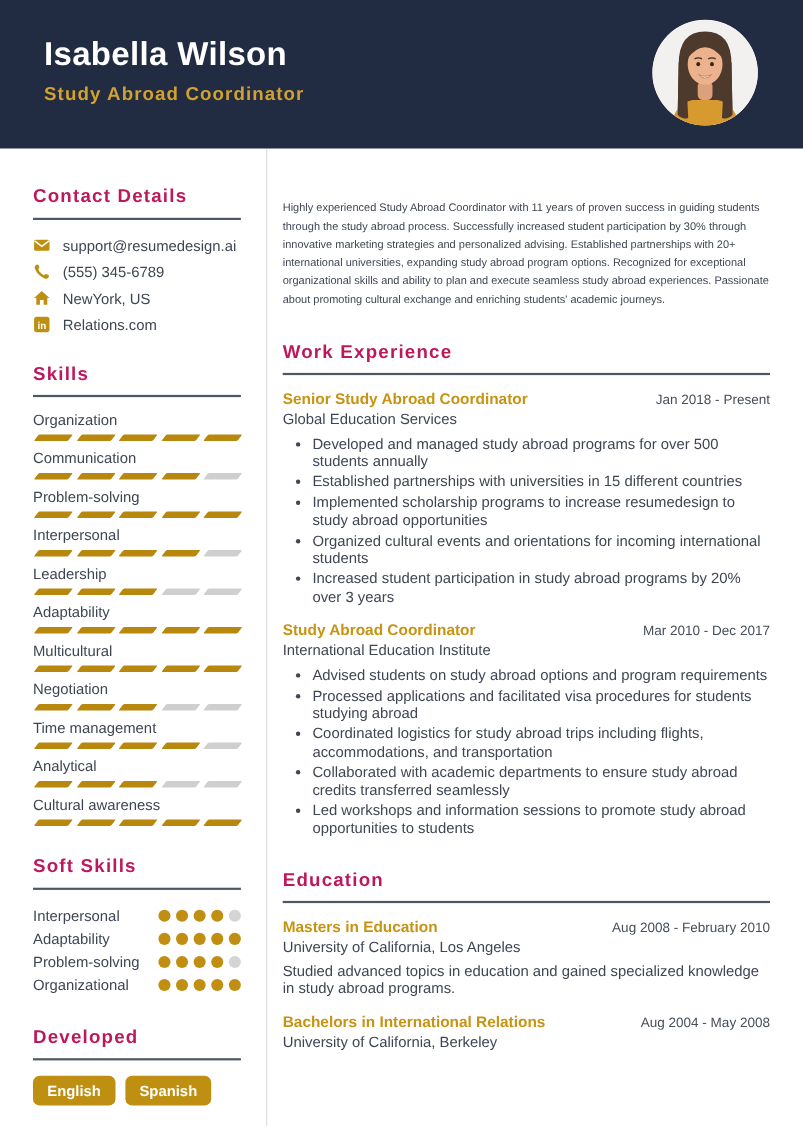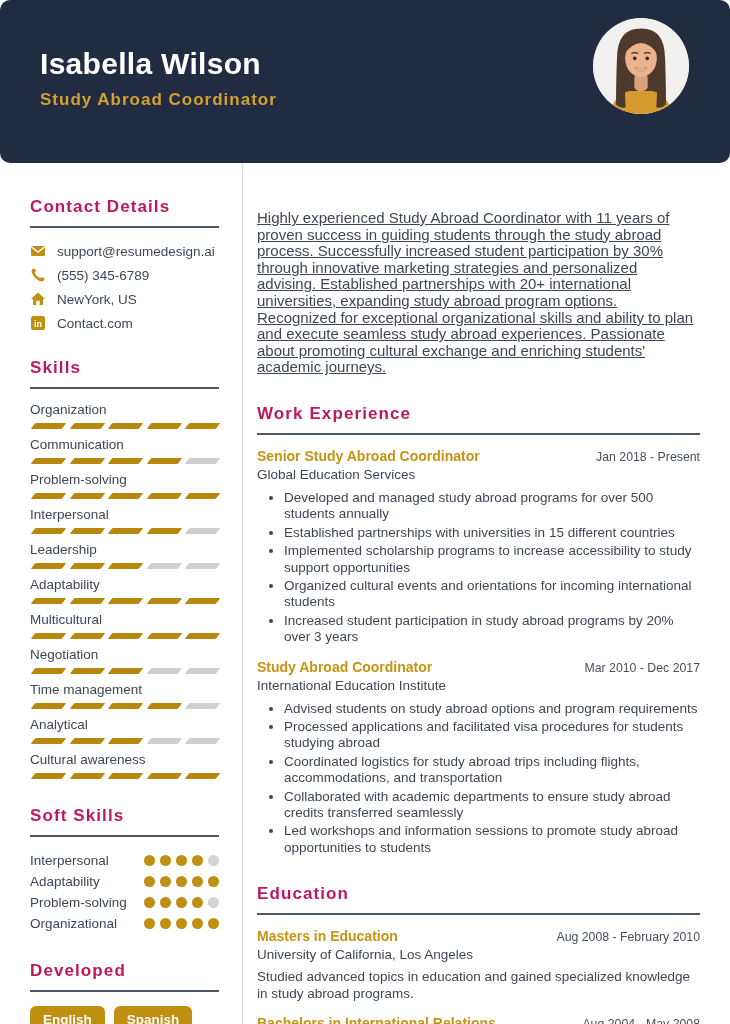--- a/index.html
+++ b/index.html
@@ -1,23 +1,23 @@
 <!DOCTYPE html>
 <html><head>
 <meta charset="utf-8">
 <style>
   * { margin:0; padding:0; box-sizing:border-box; }
   html,body { width:730px; height:1024px; background:#ffffff; overflow:hidden;
               font-family:"Liberation Sans", sans-serif; }
   .page { width:730px; height:1024px; background:#fff; position:relative; }
 
   
-  .header { height:163px; background:#212C42; position:relative;
+  .header { height:135px; background:#212C42; position:relative;
             display:flex; flex-direction:column; justify-content:center;
-            padding:0 150px 6px 40px;border-radius:10px; }
+            padding:0 150px 6px 40px; }
   .name { color:#ffffff; font-size:30px; font-weight:700; letter-spacing:0.3px; }
   .role { color:#D2A12F; font-size:17px; font-weight:700; letter-spacing:1px; margin-top:9px; }
   .photo { position:absolute; top:18px; right:41px; width:96px; height:96px;
            border-radius:50%; overflow:hidden; background:#f2f1ef; }
   .photo svg { display:block; width:100%; height:100%; }
 
   
   .content { display:flex; height:891px; }
   .sidebar { width:243px; border-right:1px solid #DBDBDB; padding:34px 23px 0 30px; }
   .main    { flex:1; padding:34px 30px 0 14px; }
@@ -47,21 +47,21 @@
   .dots { display:flex; gap:5px; }
   .dots .dot { width:11px; height:11px; border-radius:50%; background:#D4D4D4; }
   .dots .dot.filled { background:#C08E10; }
 
   
   .badges { margin-top:14px; display:flex; gap:9px;align-items:center; }
   .badge { background:#BE8F10; color:#ffffff; font-size:13.5px; font-weight:700;
            padding:6px 13px; border-radius:6px; }
 
   
-  .para { margin-top:13px; color:#3F4653; font-size:15px; line-height:16.6px;text-decoration:underline; }
+  .para { margin-top:13px; color:#3F4653; font-size:10px; line-height:16.6px; }
   .msection { margin-top:28px; }
   .entry { margin-top:13px; }
   .entry-head { display:flex; justify-content:space-between; align-items:baseline; }
   .entry-title { color:#C79312; font-size:14px; font-weight:700; }
   .entry-dates { color:#474E5B; font-size:12.3px;text-align:right; }
   .entry-org { color:#3F4653; font-size:13.5px; margin-top:3px; }
   ul.bullets { margin:8px 0 2px 0; padding-left:27px; }
   ul.bullets li { color:#3F4653; font-size:13.5px; line-height:16.4px; margin-bottom:2px; }
   .edu-desc { margin-top:7px; color:#3F4653; font-size:13.5px; line-height:16.6px; }
 </style>
@@ -123,21 +123,21 @@
           </span>
           <span>NewYork, US</span>
         </div>
         <div class="contact-item">
           <span class="cicon">
             <svg viewBox="0 0 16 16">
                 <rect x="1" y="1" width="14" height="14" rx="2.5" fill="#BE8F10"></rect>
                 <text x="8" y="11.8" font-size="9" font-weight="bold" fill="#ffffff" text-anchor="middle" font-family="Liberation Sans, sans-serif">in</text>
               </svg>
           </span>
-          <span>Contact.com</span>
+          <span>Relations.com</span>
         </div>
       </div>
 
       <div class="section">
         <div class="sec-title">Skills</div>
         <div style="margin-top:12px;">
           <div class="skill">
             <div class="skill-label">Organization</div>
             <div class="bar">
                 <span class="seg filled"></span>
@@ -317,21 +317,21 @@
 
         <div class="entry">
           <div class="entry-head">
             <span class="entry-title">Senior Study Abroad Coordinator</span>
             <span class="entry-dates">Jan 2018 - Present</span>
           </div>
           <div class="entry-org">Global Education Services</div>
           <ul class="bullets">
             <li>Developed and managed study abroad programs for over 500 students annually</li>
             <li>Established partnerships with universities in 15 different countries</li>
-            <li>Implemented scholarship programs to increase accessibility to study support opportunities</li>
+            <li>Implemented scholarship programs to increase resumedesign to study abroad opportunities</li>
             <li>Organized cultural events and orientations for incoming international students</li>
             <li>Increased student participation in study abroad programs by 20% over 3 years</li>
           </ul>
         </div>
 
         <div class="entry">
           <div class="entry-head">
             <span class="entry-title">Study Abroad Coordinator</span>
             <span class="entry-dates">Mar 2010 - Dec 2017</span>
           </div>

